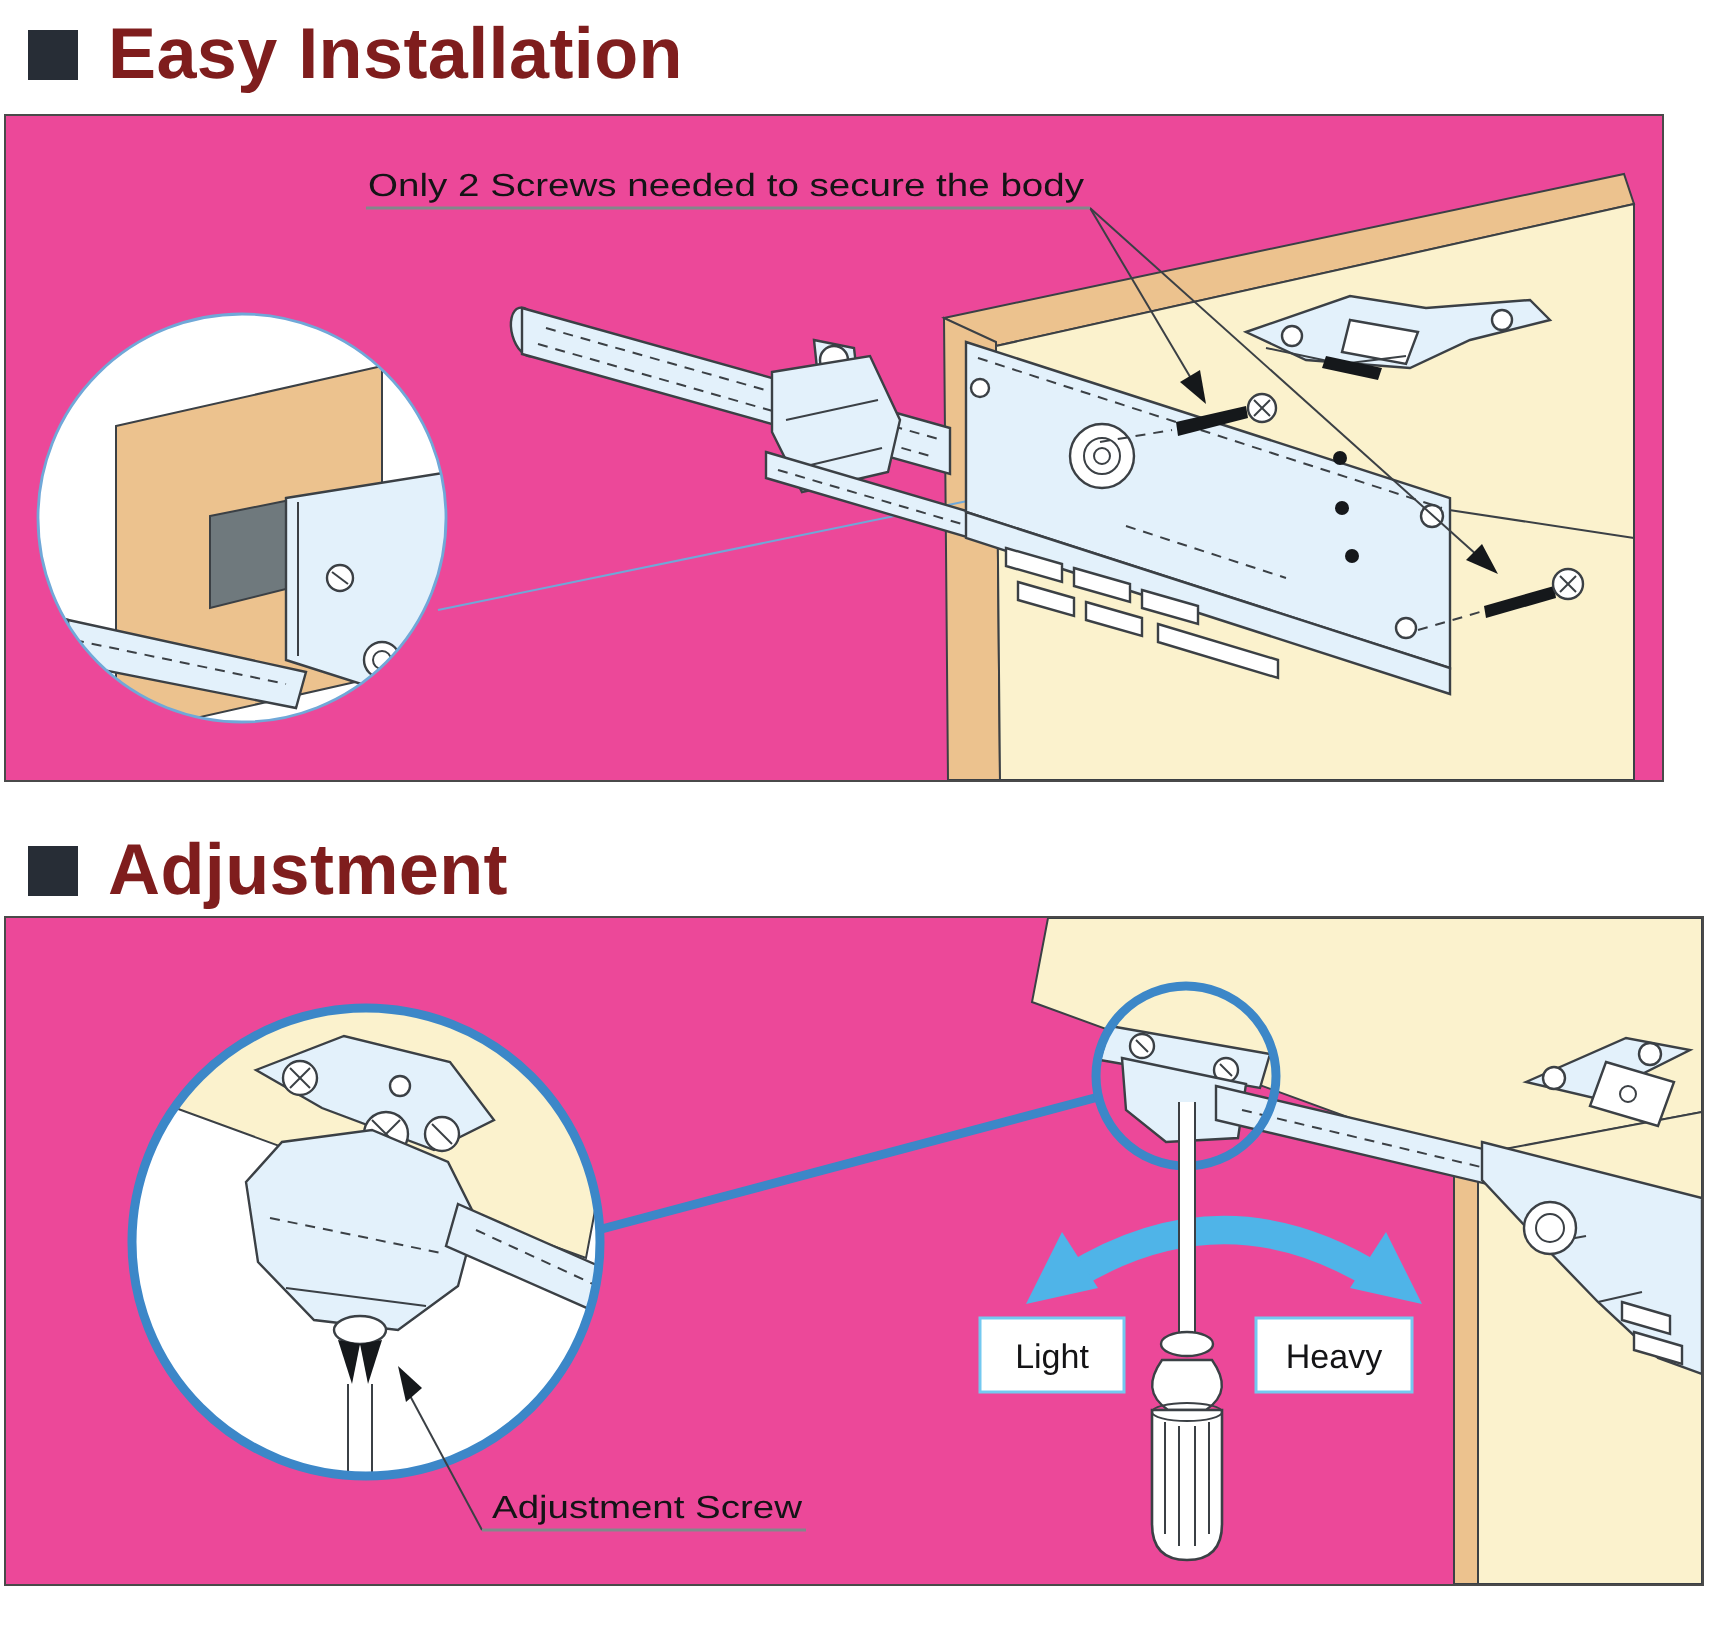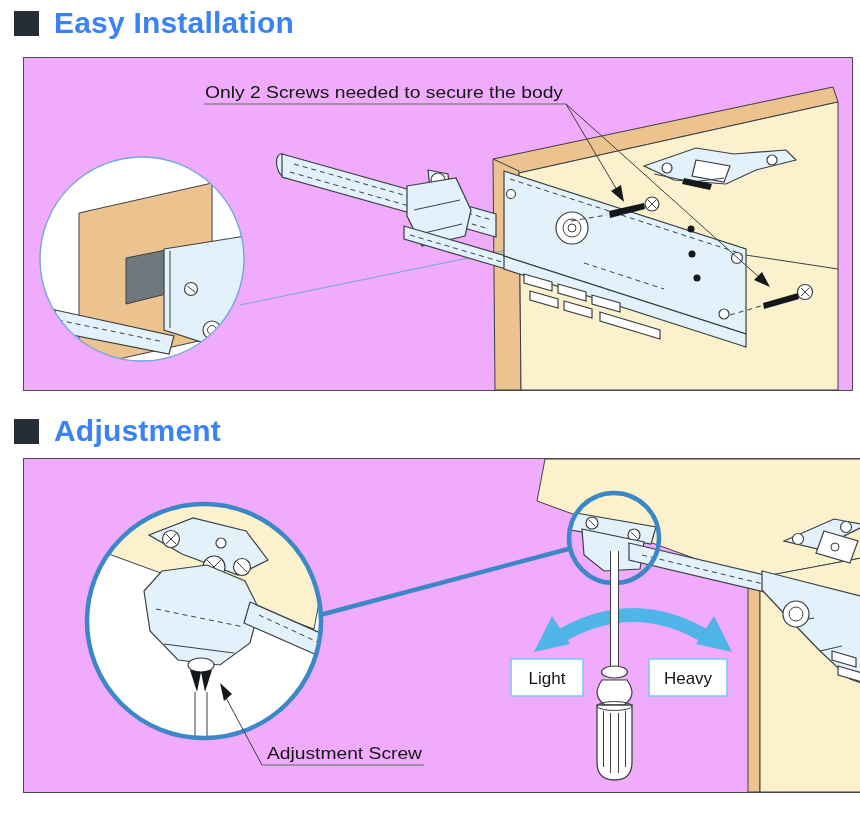--- a/index.html
+++ b/index.html
@@ -1,21 +1,21 @@
 <!DOCTYPE html>
 <html><head>
 <meta charset="utf-8">
 <style>
   html,body{margin:0;padding:0;background:#ffffff;}
   .stage{position:relative;width:860px;height:817px;background:#fff;overflow:hidden;
          font-family:"Liberation Sans","DejaVu Sans",sans-serif;}
   .heading{position:absolute;left:14px;display:flex;align-items:center;gap:15px;}
   .heading .sq{width:25px;height:25px;background:#272d36;display:inline-block;}
-  .heading .htxt{font-size:30px;font-weight:bold;color:#3b82f6;letter-spacing:0.2px;}
-  .panel{position:absolute;left:23px;width:828px;border:1.5px solid #4a4a4a;background:#f0abfc;}
+  .heading .htxt{font-size:36px;font-weight:bold;color:#7f1d1d;letter-spacing:0.2px;}
+  .panel{position:absolute;left:2px;width:828px;border:1.5px solid #4a4a4a;background:#ec4899;}
   .panel svg{display:block;}
   
   .tan{fill:#ecc28e;stroke:#3b4045;stroke-width:1;}
   .cream{fill:#fbf2cd;stroke:#3b4045;stroke-width:1;}
   .recess{fill:#6f797d;stroke:#3b4045;stroke-width:1;}
   .dev{fill:#e3f1fb;stroke:#3b4045;stroke-width:1.2;}
   .devw{fill:#ffffff;stroke:#3b4045;stroke-width:1.2;}
   .ln{fill:none;stroke:#3b4045;stroke-width:1;}
   .dashln{fill:none;stroke:#3b4045;stroke-width:1;stroke-dasharray:5 4;}
   .blk{fill:#15181b;stroke:none;}

